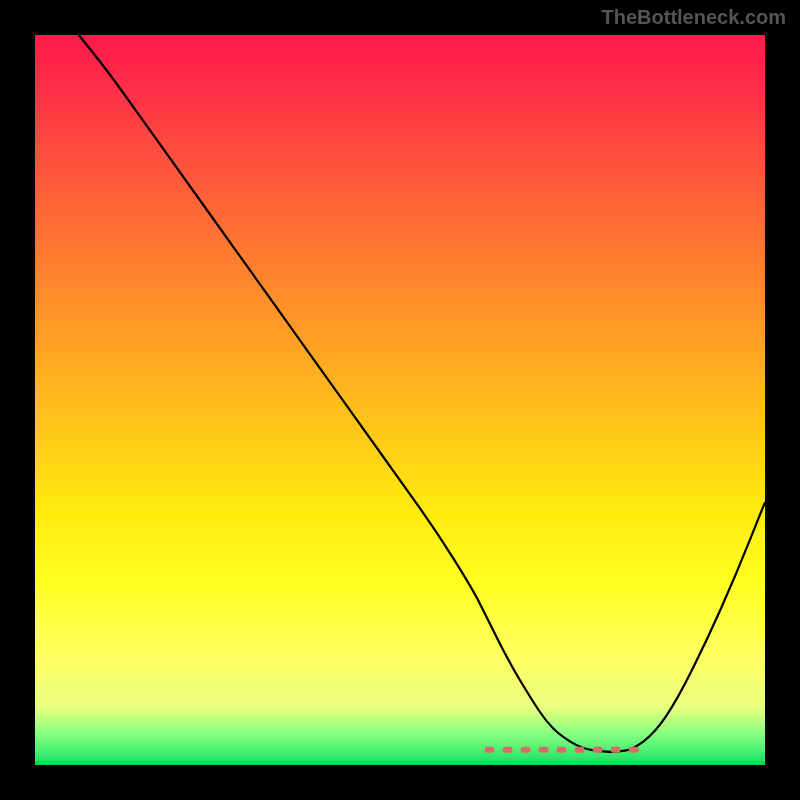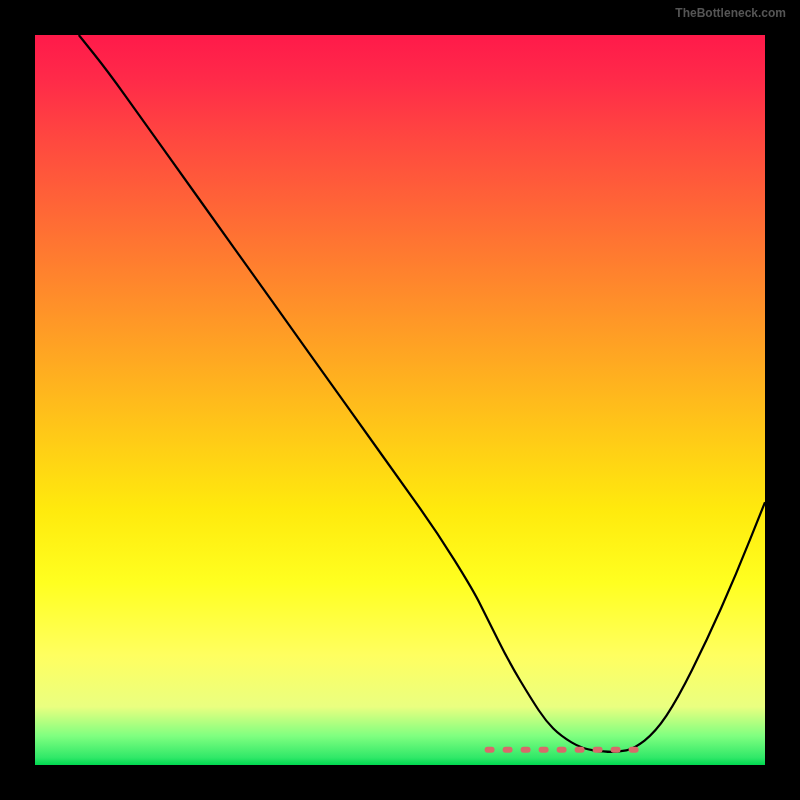--- a/index.html
+++ b/index.html
@@ -9,21 +9,21 @@
     background: #000;
     position: relative;
     font-family: Arial, sans-serif;
     overflow: hidden;
   }
   .watermark {
     position: absolute;
     top: 6px;
     right: 14px;
     color: #555;
-    font-size: 12px;
+    font-size: 20px;
     font-weight: bold;
     z-index: 10;
   }
   .plot-area {
     position: absolute;
     left: 35px;
     top: 35px;
     width: 730px;
     height: 730px;
     overflow: hidden;

